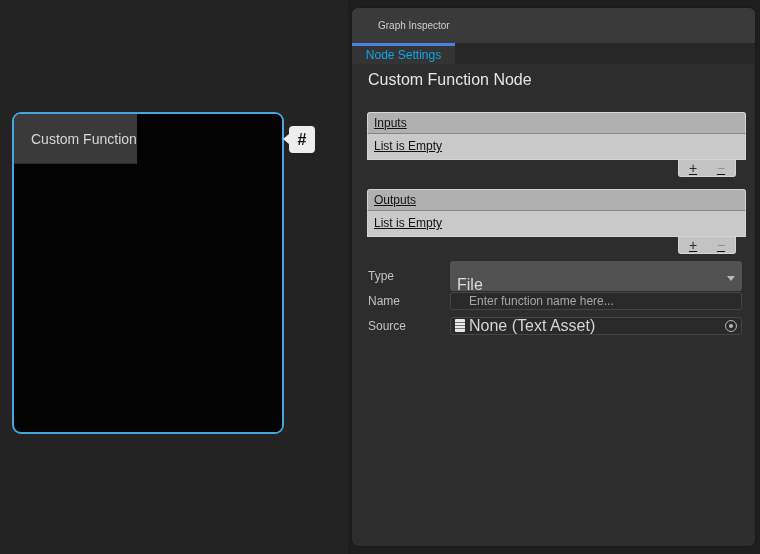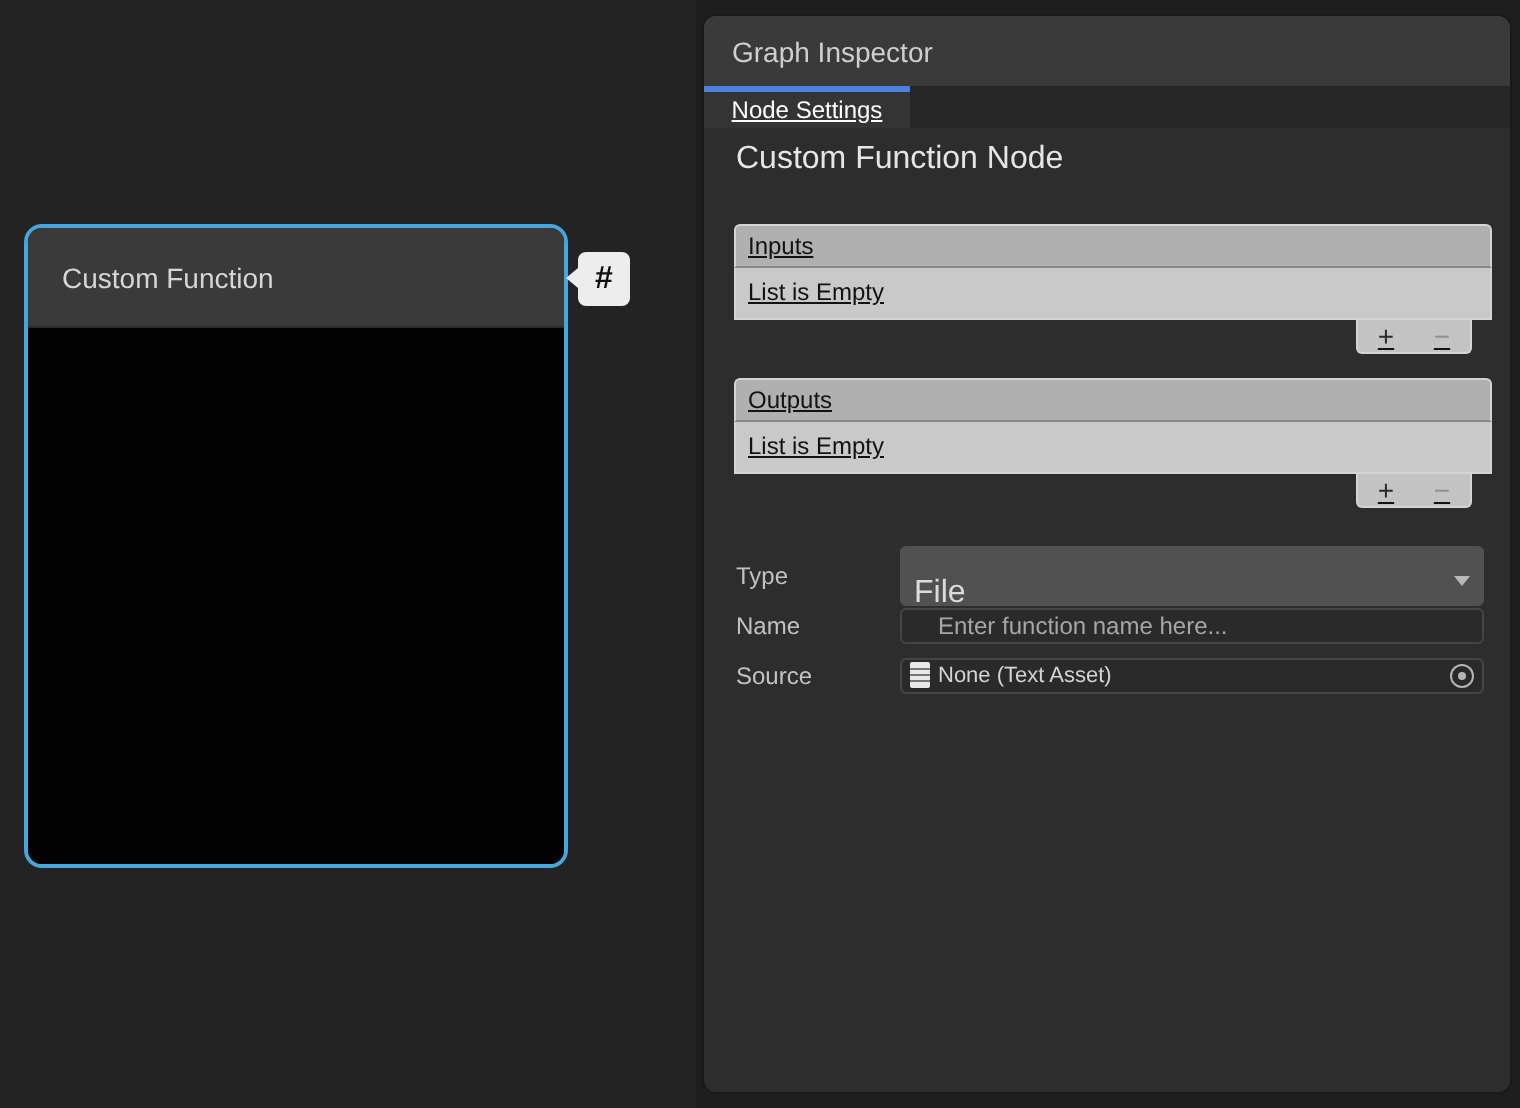--- a/index.html
+++ b/index.html
@@ -10,72 +10,72 @@
     --field_bg:#2a2a2a; --dropdown_bg:#515151; --text_light:#d2d2d2; --text_dark:#121212;
   }
   *{box-sizing:border-box; font-family:"Liberation Sans", sans-serif;}
   html,body{width:760px;height:554px;margin:0;padding:0;overflow:hidden;}
   body{background:var(--outer_bg);position:relative;}
 
   .canvas{position:absolute;left:0;top:0;width:348px;height:554px;background:var(--canvas_bg);}
 
   .node{position:absolute;left:12px;top:112px;width:272px;height:322px;
     border:2px solid var(--node_border);border-radius:9px;background:var(--node_body);
-    display:flex;flex-direction:column;overflow:hidden;}
+    display:flex;overflow:hidden;}
   .node-titlebar{height:50px;background:var(--node_title_bg);display:flex;align-items:center;
     padding-left:17px;border-bottom:1px solid #2a2a2a;}
   .node-title{color:#d6d6d6;font-size:14px;}
   .node-preview{flex:1;background:var(--node_body);}
 
   .badge{position:absolute;left:289px;top:126px;width:26px;height:27px;background:#ededed;
     border-radius:4px;display:flex;align-items:center;justify-content:center;
     color:#111;font-size:16px;font-weight:bold;}
   .badge-tail{position:absolute;left:-6px;top:8px;width:0;height:0;
     border-top:5px solid transparent;border-bottom:5px solid transparent;border-right:6px solid #ededed;}
 
   .panel{position:absolute;left:352px;top:8px;width:403px;height:538px;background:var(--panel_bg);
     border-radius:6px;overflow:hidden;box-shadow:0 0 0 1px #1a1a1a;}
   .panel-header{height:35px;background:var(--header_bg);display:flex;align-items:center;
-    padding-left:14px;color:#cfcfcf;font-size:14px;}
+    padding-left:26px;color:#cfcfcf;font-size:10px;}
   .tabs{height:21px;background:var(--tabs_bg);display:flex;}
   .tab{height:21px;border:none;background:transparent;color:#c6c6c6;font-size:12px;
     padding:0 12px;min-width:103px;cursor:default;line-height:21px;}
   .tab.active{background:var(--active_tab_bg);border-top:3px solid var(--tab_indicator);
-    line-height:17px;color:#ffffff;text-decoration:underline;}
+    line-height:17px;color:#0ea5e9;}
 
   .heading{margin:7px 0 0 16px;font-size:16px;font-weight:normal;color:#e5e5e5;}
 
   .ulist{margin:0 9px 0 15px;font-size:12px;color:var(--text_dark);text-decoration:underline;}
   .ulist.first{margin-top:23px;}
   .ulist.second{margin-top:12px;}
   .ulist-header{height:22px;line-height:20px;background:var(--list_header_bg);
     border:1px solid #d4d4d4;border-bottom:1px solid #878787;border-radius:3px 3px 0 0;padding-left:6px;}
   .ulist-body{height:26px;line-height:24px;background:var(--list_body_bg);
     border:1px solid #d4d4d4;border-top:none;padding-left:6px;}
   .ulist-footer{width:58px;height:17px;background:var(--list_footer_bg);
     border:1px solid #d4d4d4;border-top:none;border-radius:0 0 3px 3px;
     margin-left:auto;margin-right:10px;display:flex;}
   .lst-btn{flex:1;border:none;background:transparent;padding:0;font-size:14px;line-height:14px;
     text-align:center;cursor:default;}
   .lst-btn.add{color:#2b2b2b;}
   .lst-btn.sub{color:#8f8f8f;}
 
   .row{display:flex;align-items:center;margin:6px 13px 0 16px;height:19px;}
-  .row.firstrow{margin-top:24px;}
+  .row.firstrow{margin-top:12px;}
   .row-label{width:82px;font-size:12px;color:#c2c2c2;flex:0 0 82px;}
   .dropdown{flex:1;height:19px;background:var(--dropdown_bg);border-radius:3px;
     display:flex;align-items:flex-start;padding:15px 7px;color:#dcdcdc;font-size:16px;}
   .caret{margin-left:auto;width:0;height:0;border-left:4px solid transparent;
     border-right:4px solid transparent;border-top:5px solid #b8b8b8;}
   .text-input{flex:1;height:18px;background:var(--field_bg);border:1px solid #454545;
     border-radius:3px;color:#d8d8d8;font-size:12px;padding:0 18px;outline:none;}
   .text-input::placeholder{color:#a6a6a6;}
   .obj-field{flex:1;height:18px;background:var(--field_bg);border:1px solid #454545;
     border-radius:3px;display:flex;align-items:center;padding:0 4px;gap:4px;
-    color:#d4d4d4;font-size:11px;}
+    color:#d4d4d4;font-size:16px;}
   .doc-icon{width:10px;height:13px;border-radius:1px;flex:0 0 10px;
     background:linear-gradient(#e9e9e9 0 3px,#777 3px 4px,#e9e9e9 4px 6px,#777 6px 7px,#e9e9e9 7px 9px,#777 9px 10px,#e9e9e9 10px 100%);}
   .picker{margin-left:auto;width:12px;height:12px;border:1px solid #b5b5b5;border-radius:50%;
     position:relative;flex:0 0 12px;}
   .picker::after{content:"";position:absolute;inset:3px;background:#b5b5b5;border-radius:50%;}
 </style>
 </head>
 <body>
 
 <div class="canvas">

